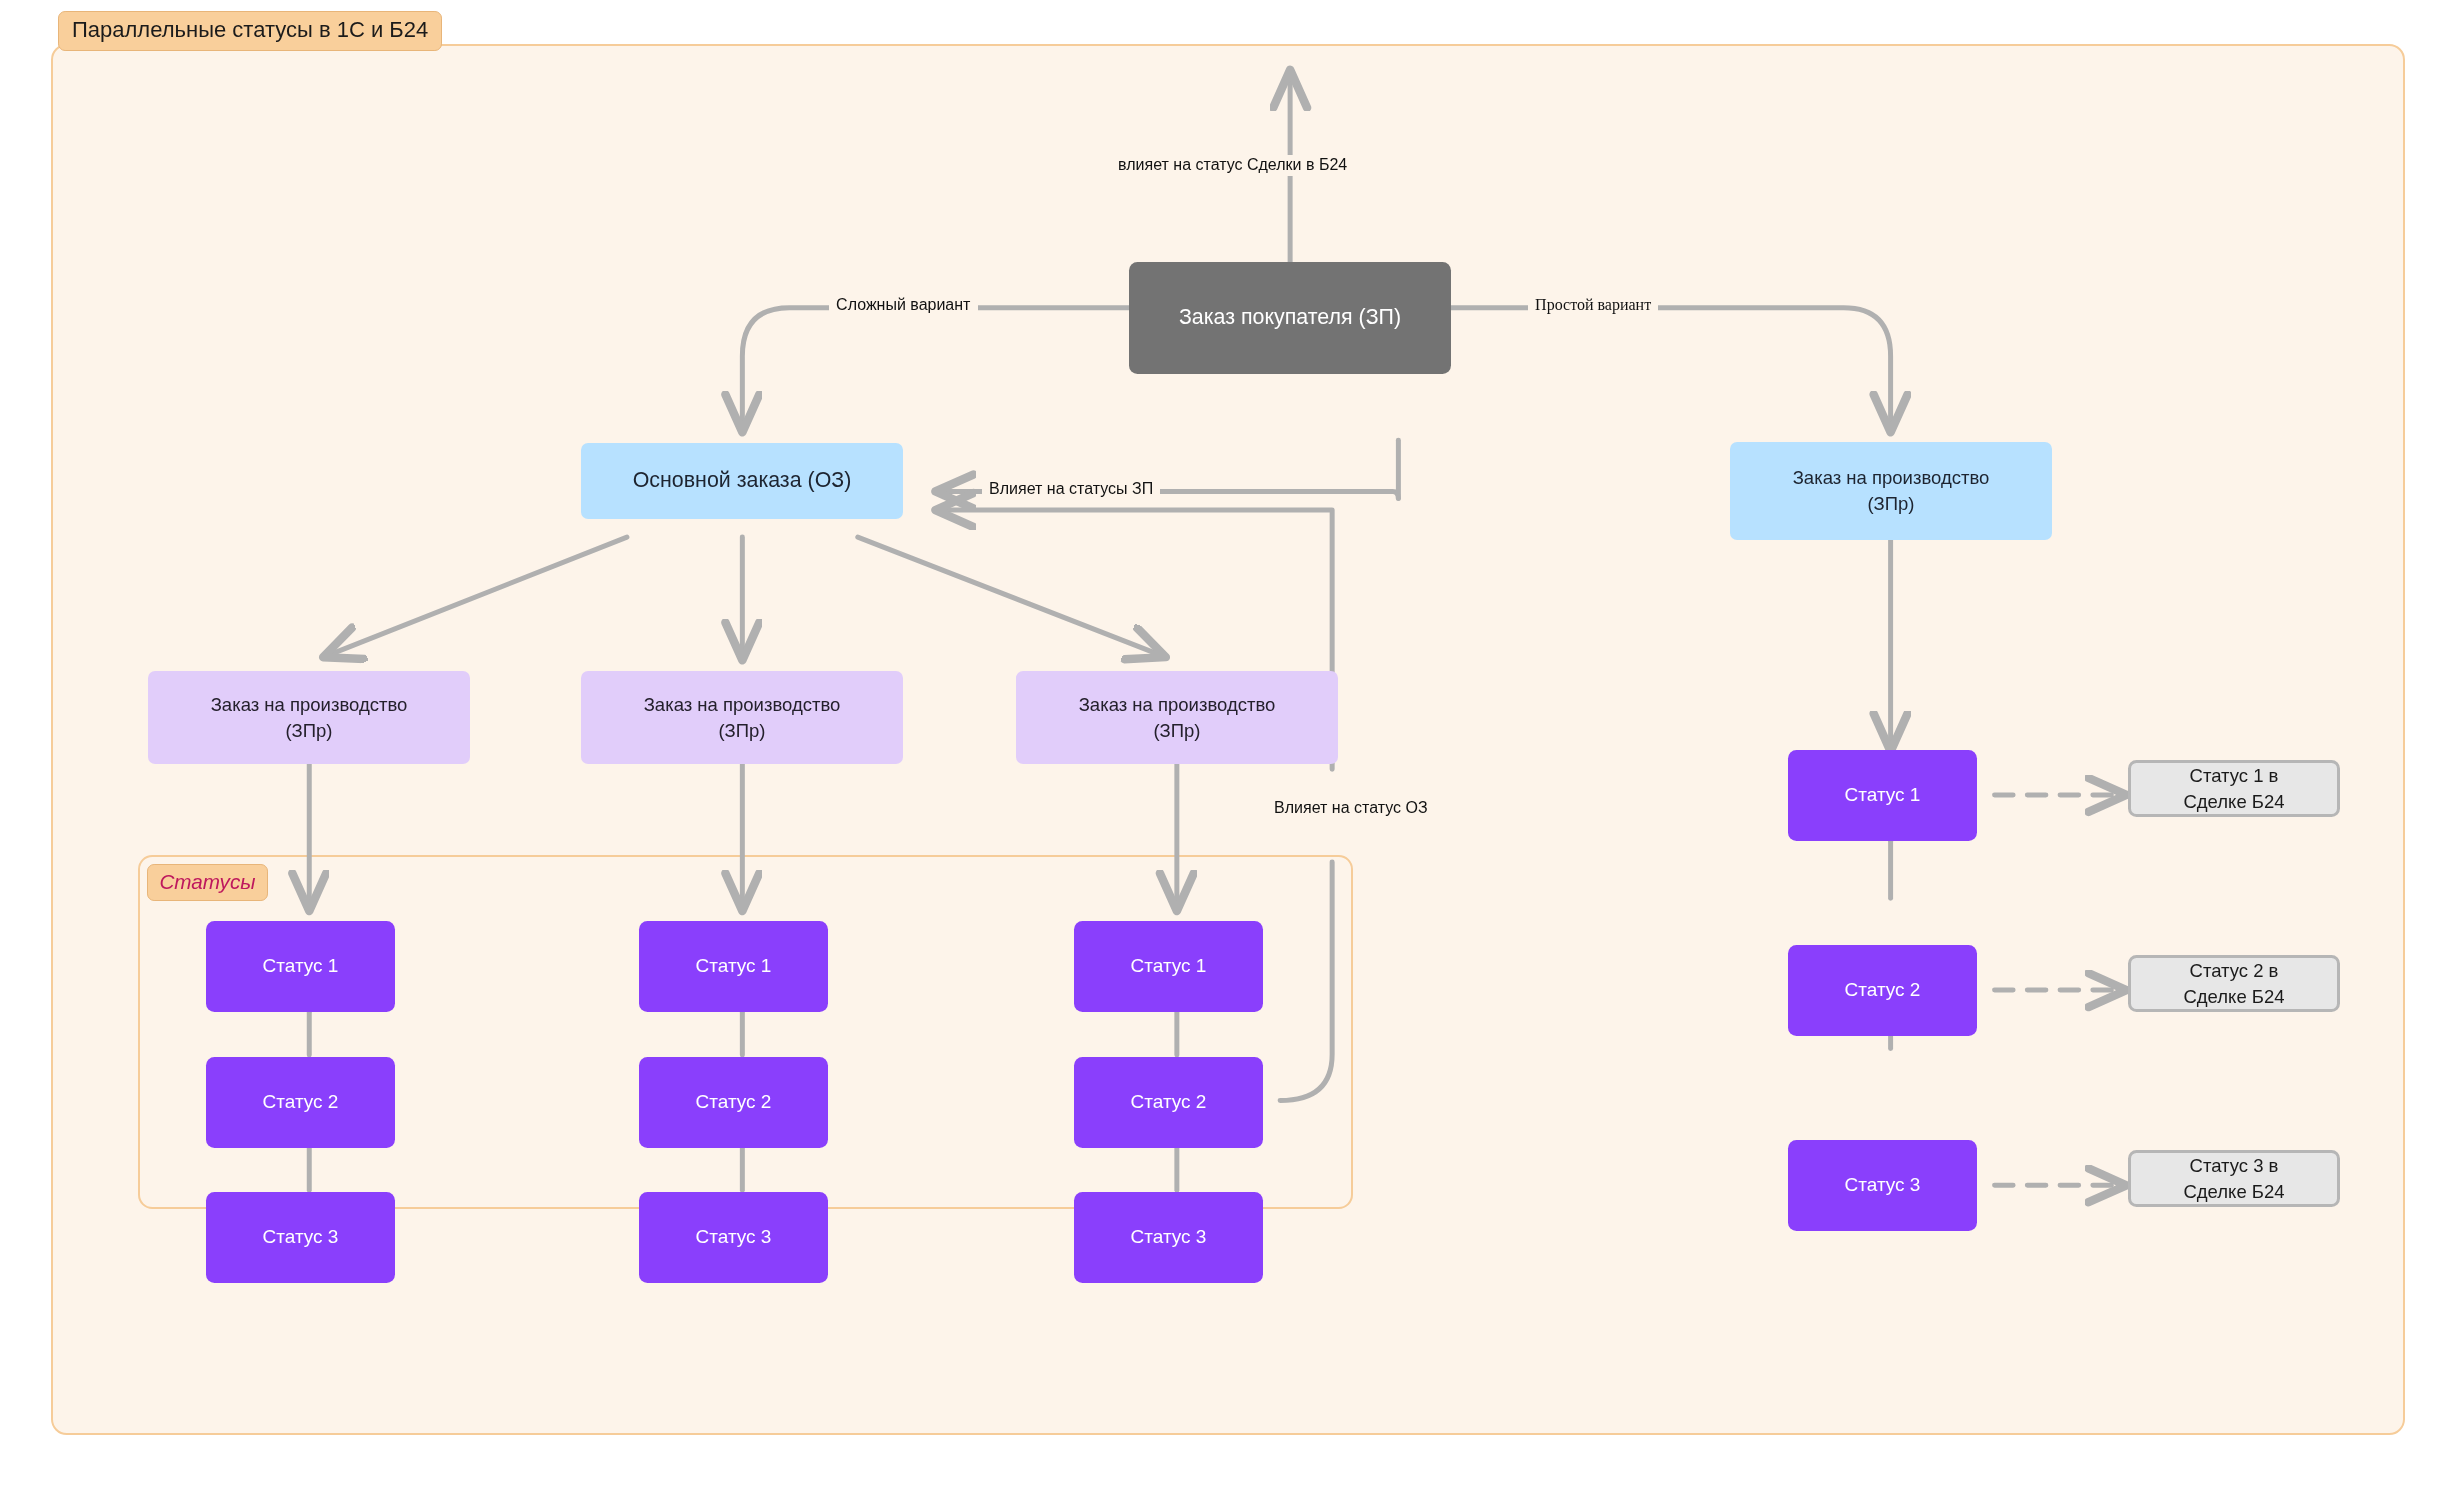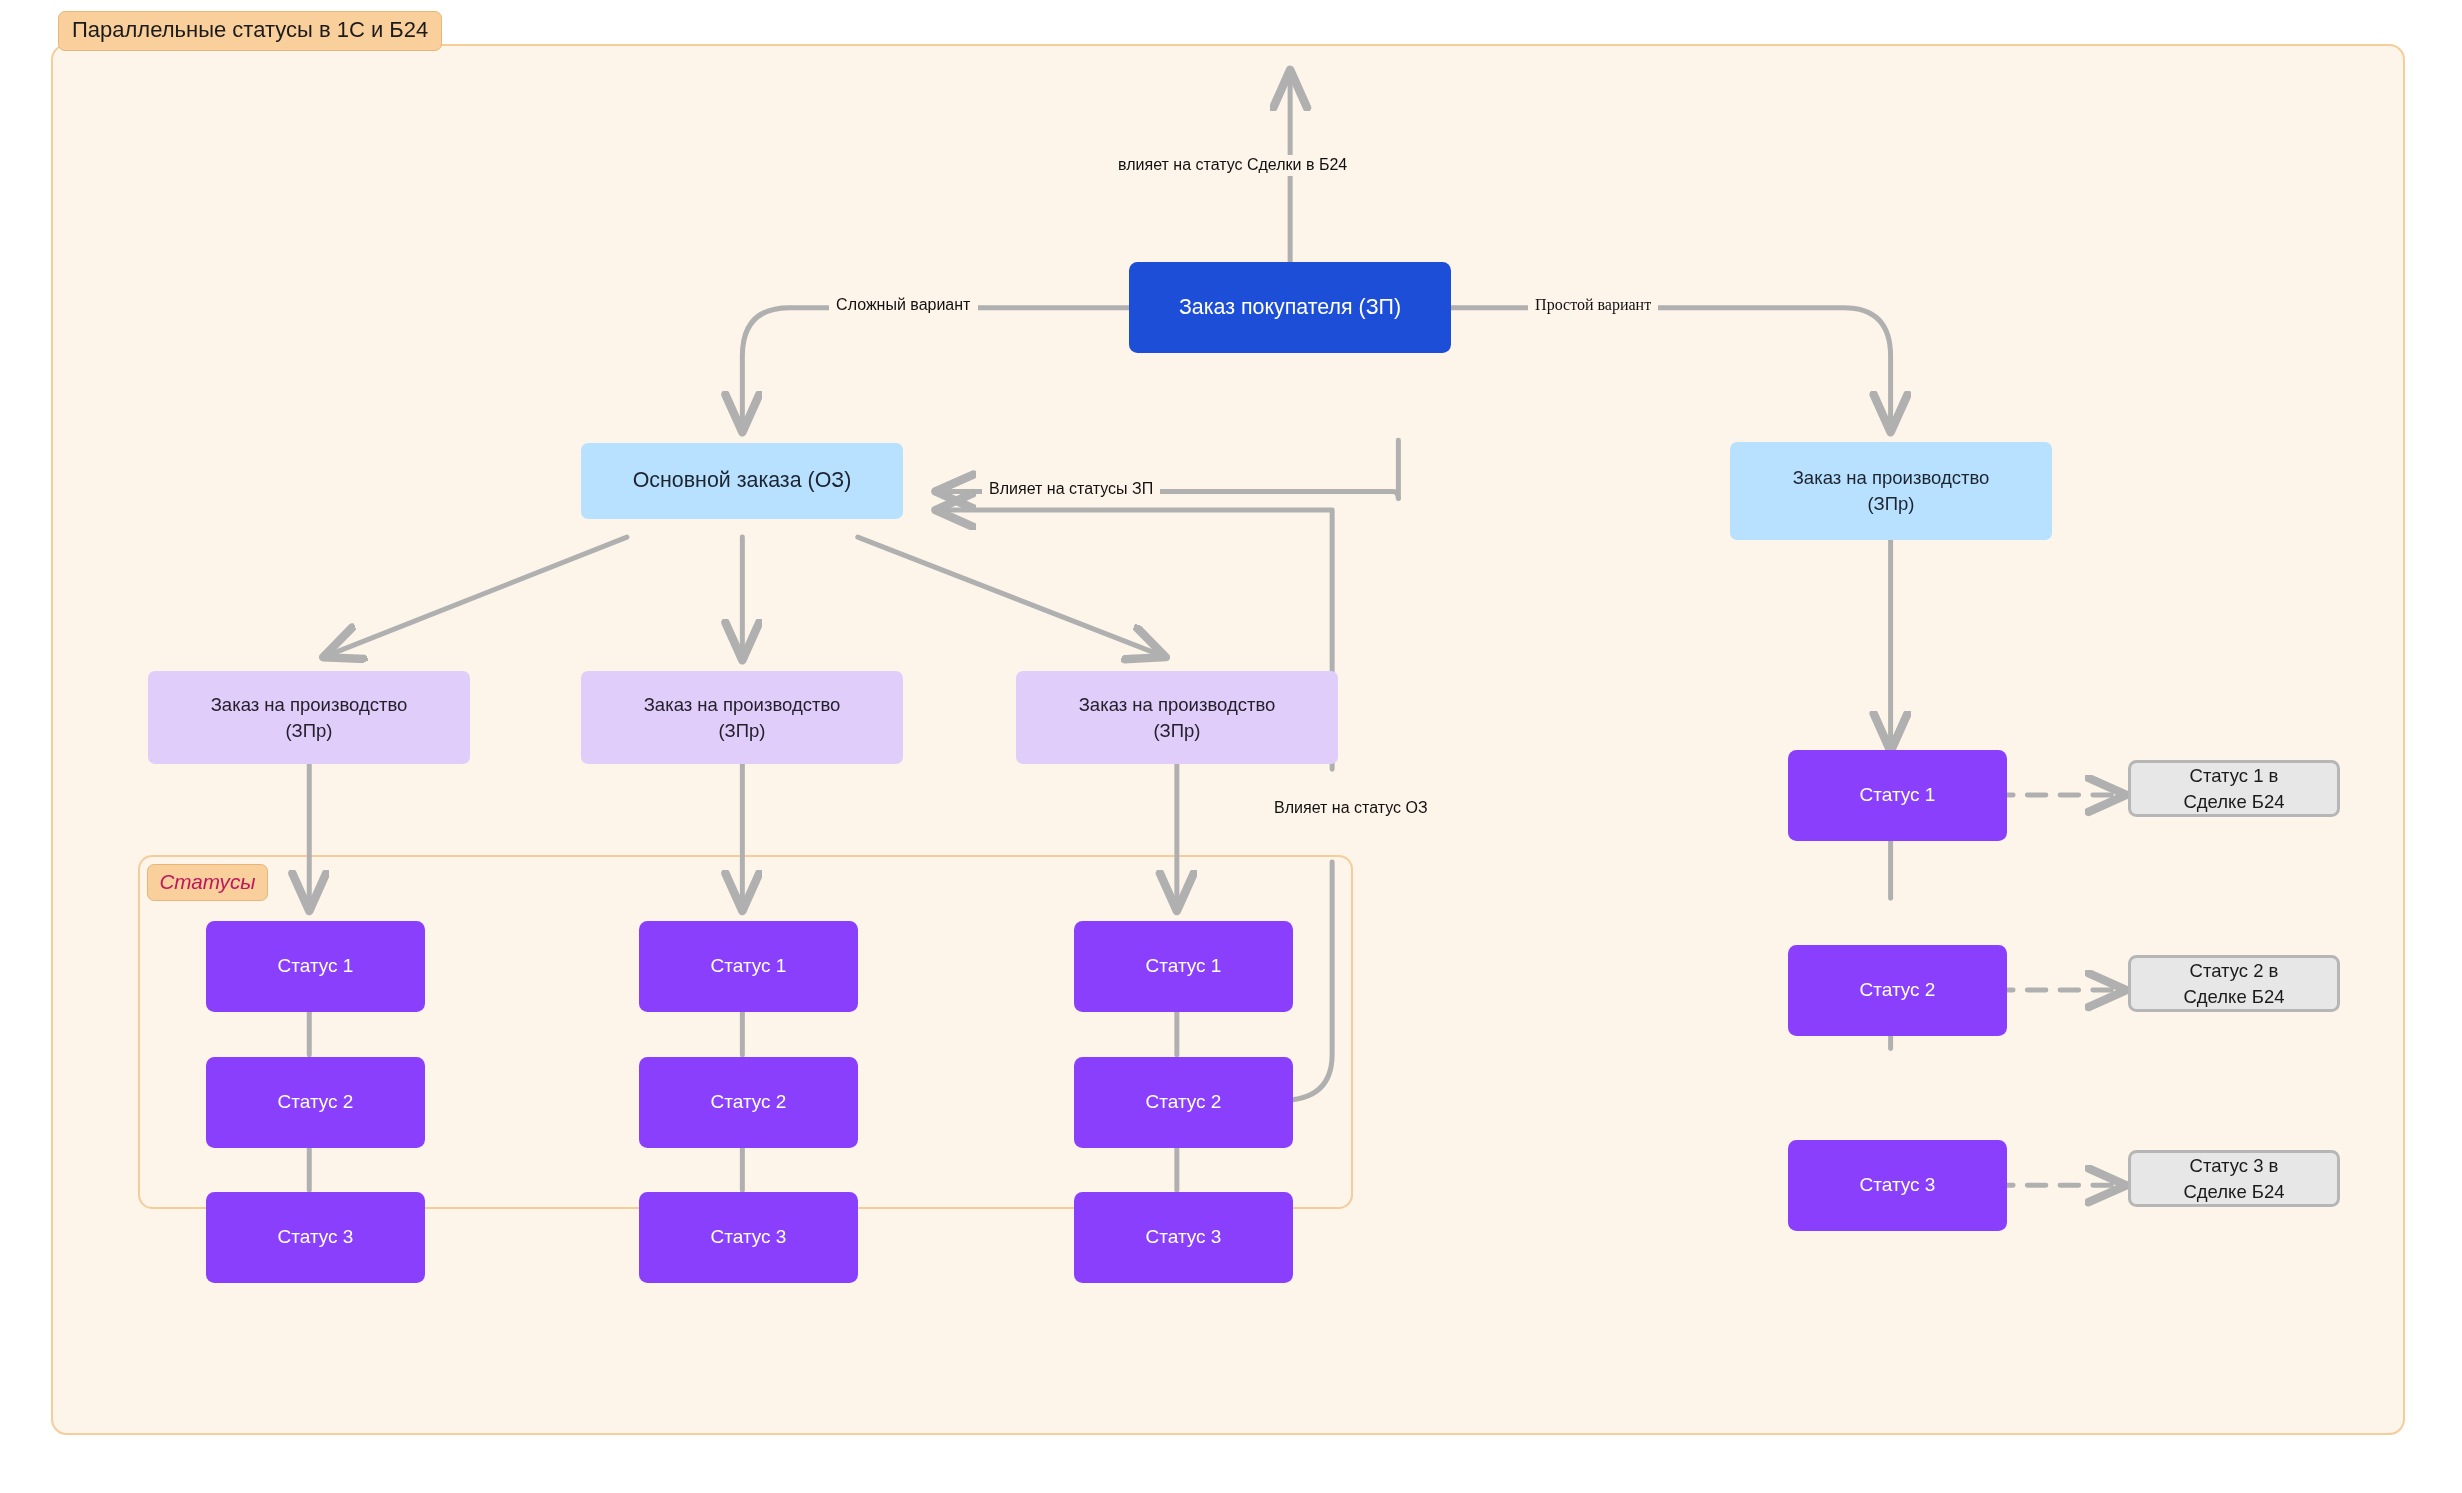--- a/index.html
+++ b/index.html
@@ -37,38 +37,38 @@
   
   .edges{position:absolute;left:0;top:0;width:2462px;height:1493px;z-index:5;pointer-events:none;}
 
   
   .node{
     position:absolute;z-index:12;box-sizing:border-box;
     display:flex;align-items:center;justify-content:center;text-align:center;
     border-radius:7.1px;line-height:1.38;
   }
   .node-zp{
-    background:#1d4ed8;color:#ffffff;font-size:21.4px;
-    left:1129px;top:262px;width:322px;height:91px;border-radius:8.5px;
+    background:#737373;color:#ffffff;font-size:21.4px;
+    left:1129px;top:262px;width:322px;height:112px;border-radius:8.5px;
   }
   .node-oz{
     background:#B7E1FF;color:#1d2430;font-size:21.4px;
     left:581px;top:443px;width:322px;height:76px;
   }
   .node-zpr-purple{
     background:#E1CDFA;color:#24202c;font-size:18.5px;
     width:322px;height:93px;
   }
   .node-zpr-blue{
     background:#B7E1FF;color:#1d2430;font-size:18.5px;
     left:1730px;top:442px;width:322px;height:98px;
   }
   .node-status{
     background:#8A3FFC;color:#ffffff;font-size:19px;
-    width:219px;height:91px;border-radius:8.5px;
+    width:189px;height:91px;border-radius:8.5px;
   }
   .node-b24{
     background:#E7E7E7;color:#1b1b1b;font-size:18.5px;
     width:212px;height:57px;border:3.6px solid #B6B6B6;border-radius:8.5px;
   }
 
   
   .edge-label{
     position:absolute;z-index:14;font-size:16px;color:#121212;
     white-space:nowrap;background:#FDF4EA;padding:1.4px 7.1px;

